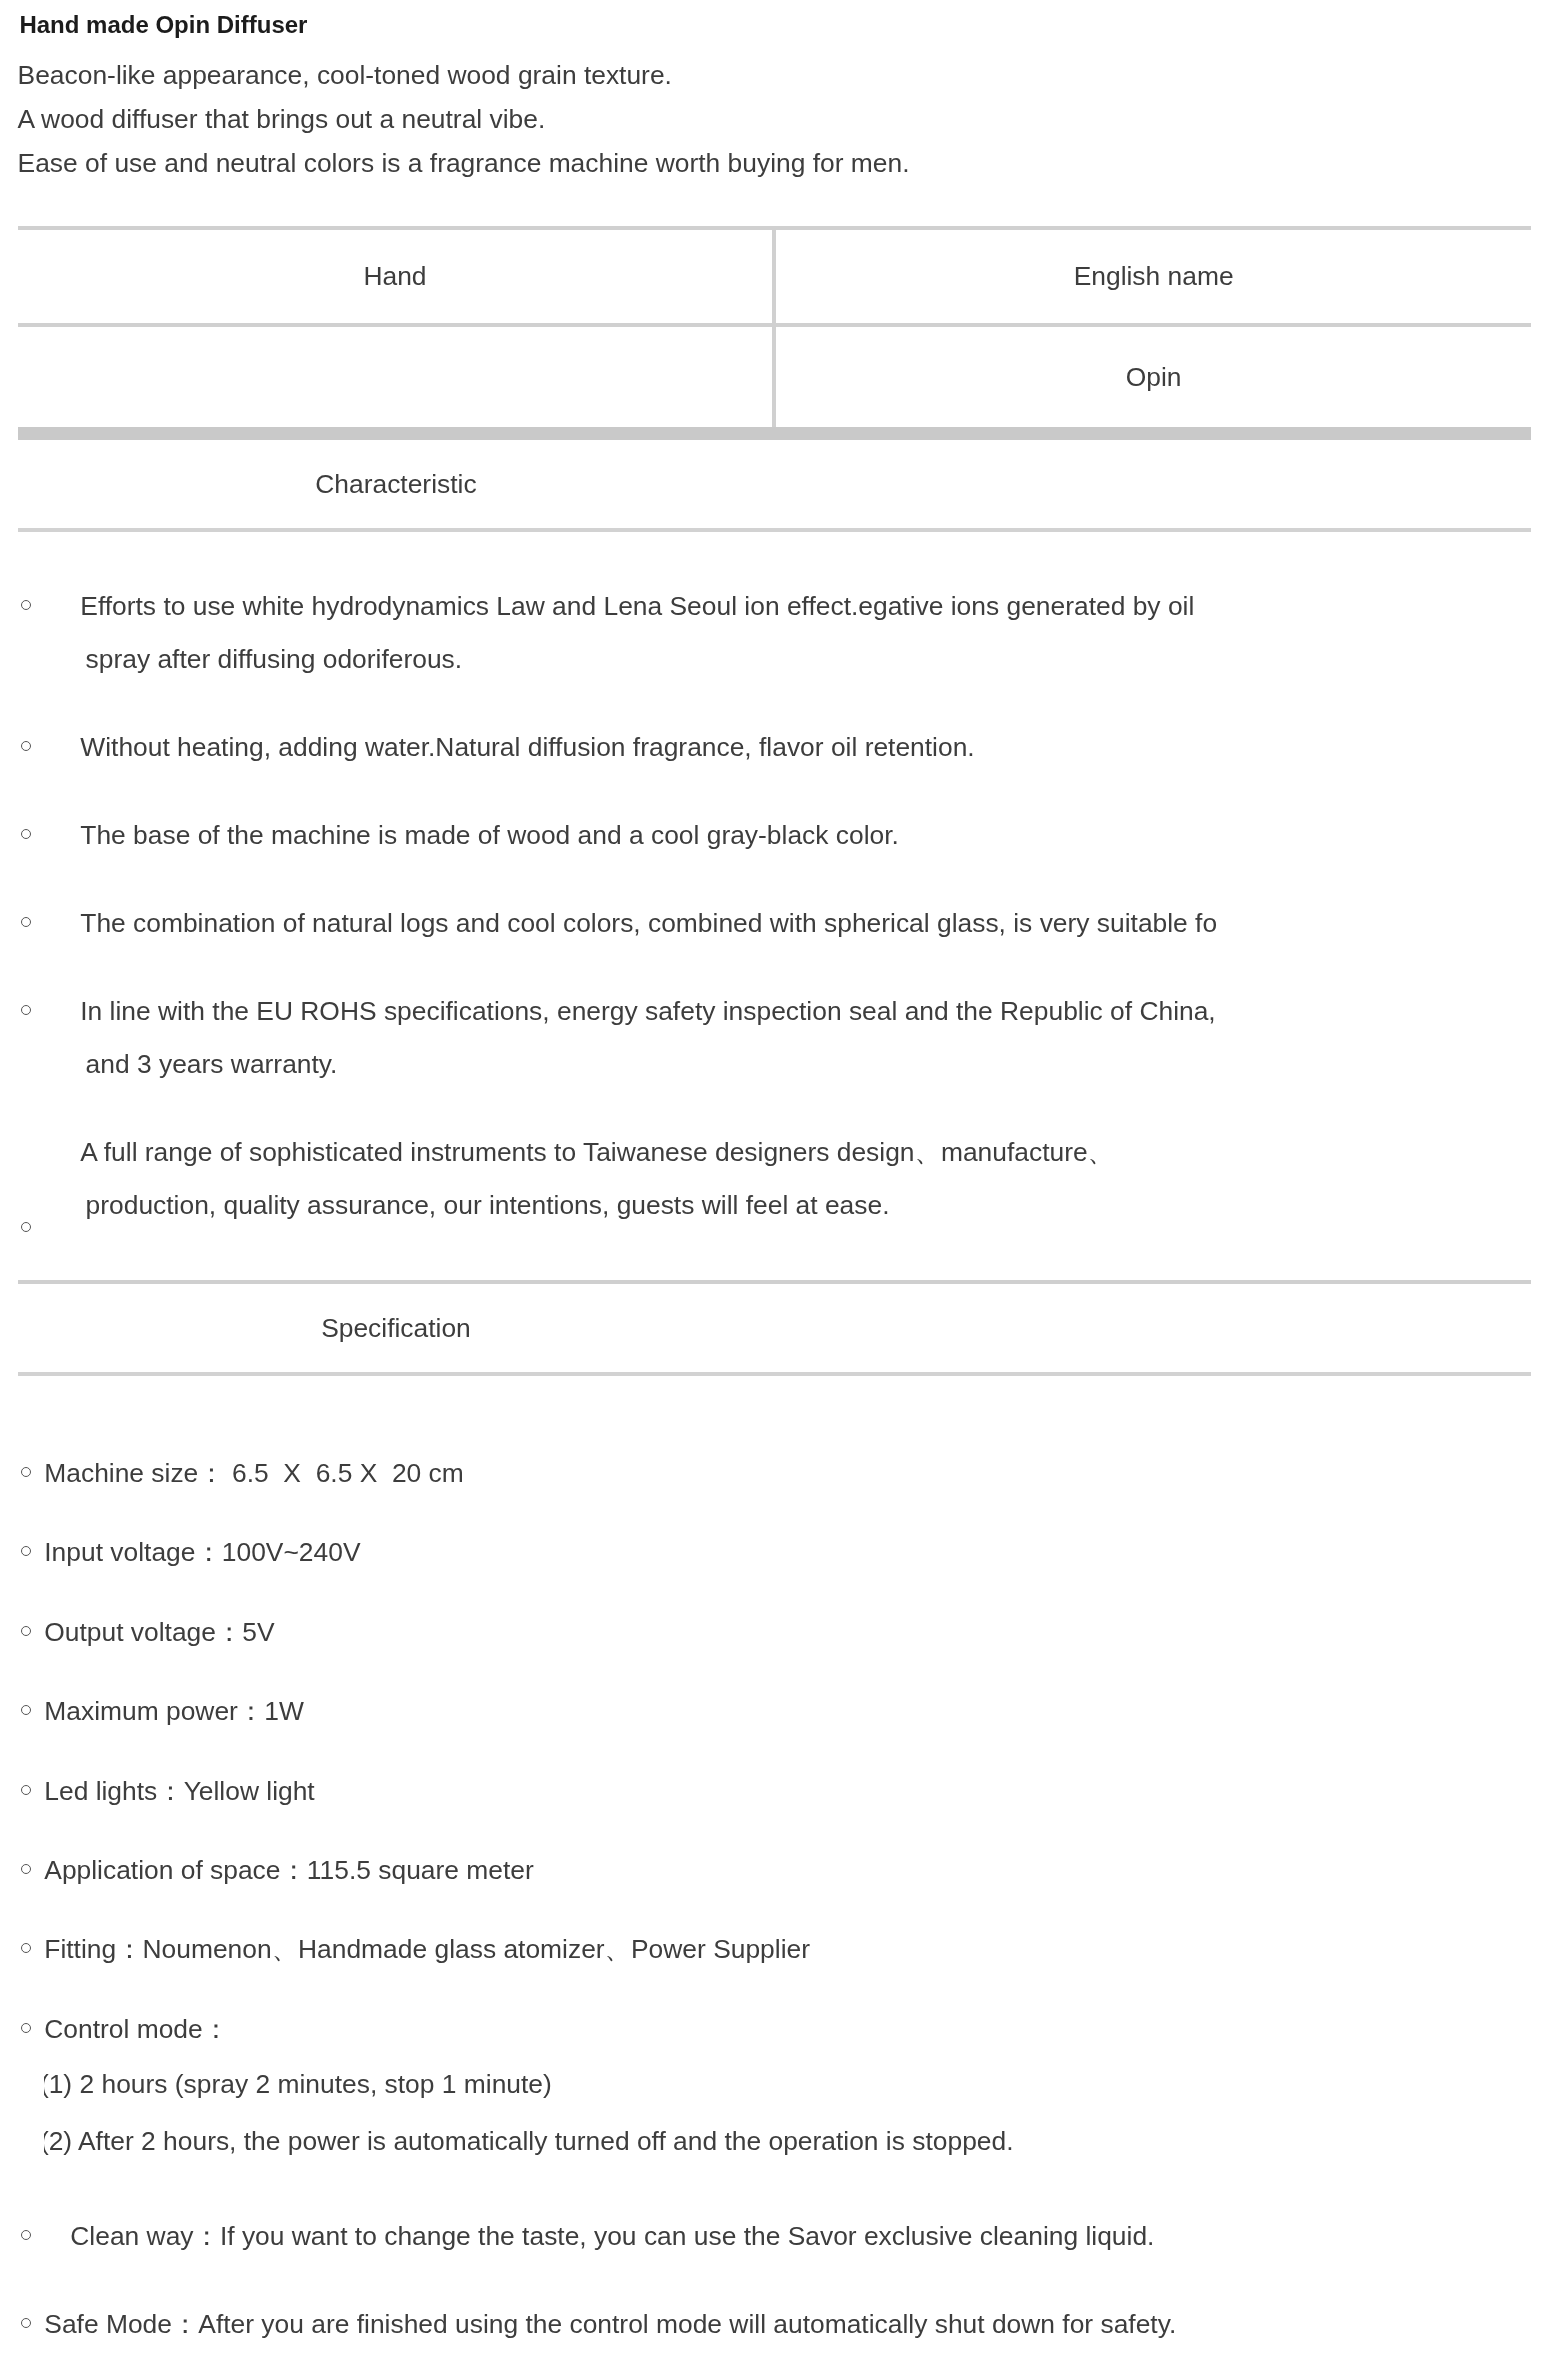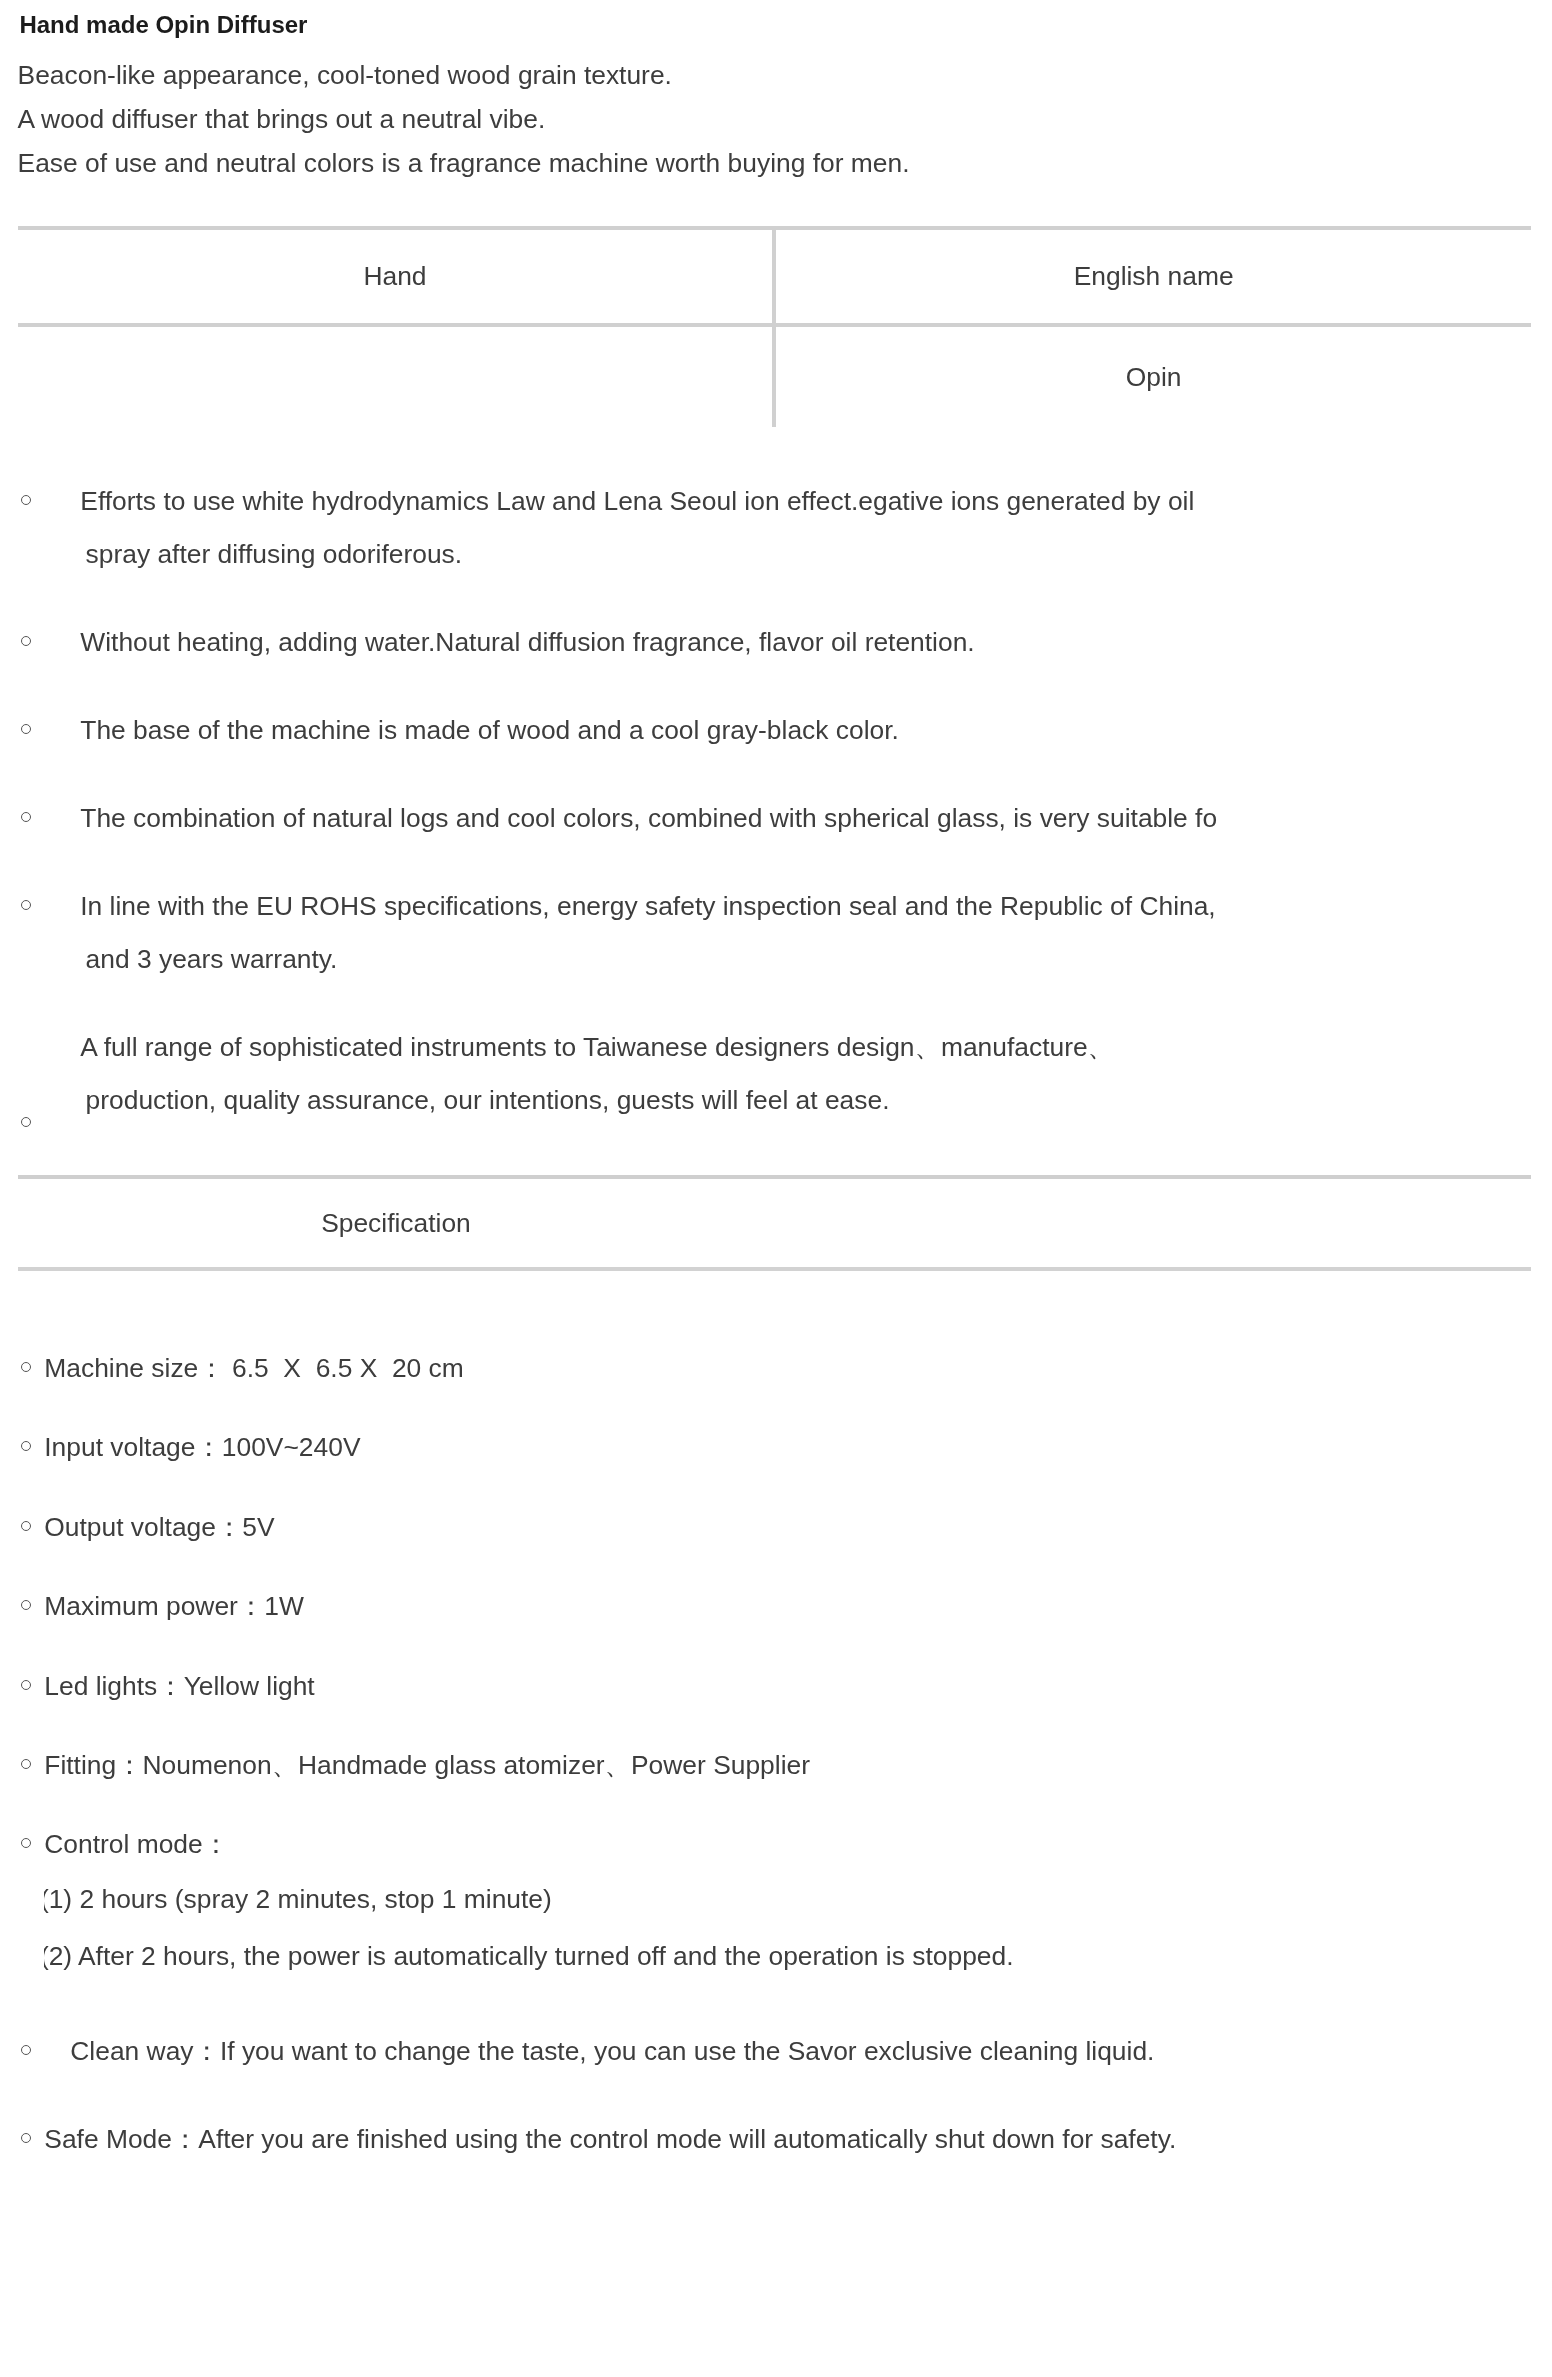--- a/index.html
+++ b/index.html
@@ -80,20 +80,23 @@
       <td class="lcell">Hand</td>
       <td>English name</td>
     </tr>
     <tr class="val">
       <td class="lcell"></td>
       <td>Opin</td>
     </tr>
   </tbody>
     </table>
 
+  <div class="sec-header char">
+    <span class="sec-label">Characteristic</span>
+  </div>
 
   <div class="blist char-list">
     <div class="item">
       <span class="bullet-icon"></span>
       <span class="b-text">
         <span class="line">Efforts to use white hydrodynamics Law and Lena Seoul ion effect.egative ions generated by oil</span>
         <span class="line cont">spray after diffusing odoriferous.</span>
       </span>
     </div>
     <div class="item">
@@ -156,20 +159,26 @@
     <div class="item">
       <span class="bullet-icon"></span>
       <span class="b-text">
         <span class="line">Maximum power：1W</span>
       </span>
     </div>
     <div class="item">
       <span class="bullet-icon"></span>
       <span class="b-text">
         <span class="line">Led lights：Yellow light</span>
+      </span>
+    </div>
+    <div class="item">
+      <span class="bullet-icon"></span>
+      <span class="b-text">
+        <span class="line">Application of space：115.5 square meter</span>
       </span>
     </div>
     <div class="item">
       <span class="bullet-icon"></span>
       <span class="b-text">
         <span class="line">Fitting：Noumenon、Handmade glass atomizer、Power Supplier</span>
       </span>
     </div>
     <div class="item gap-xl">
       <span class="bullet-icon"></span>

